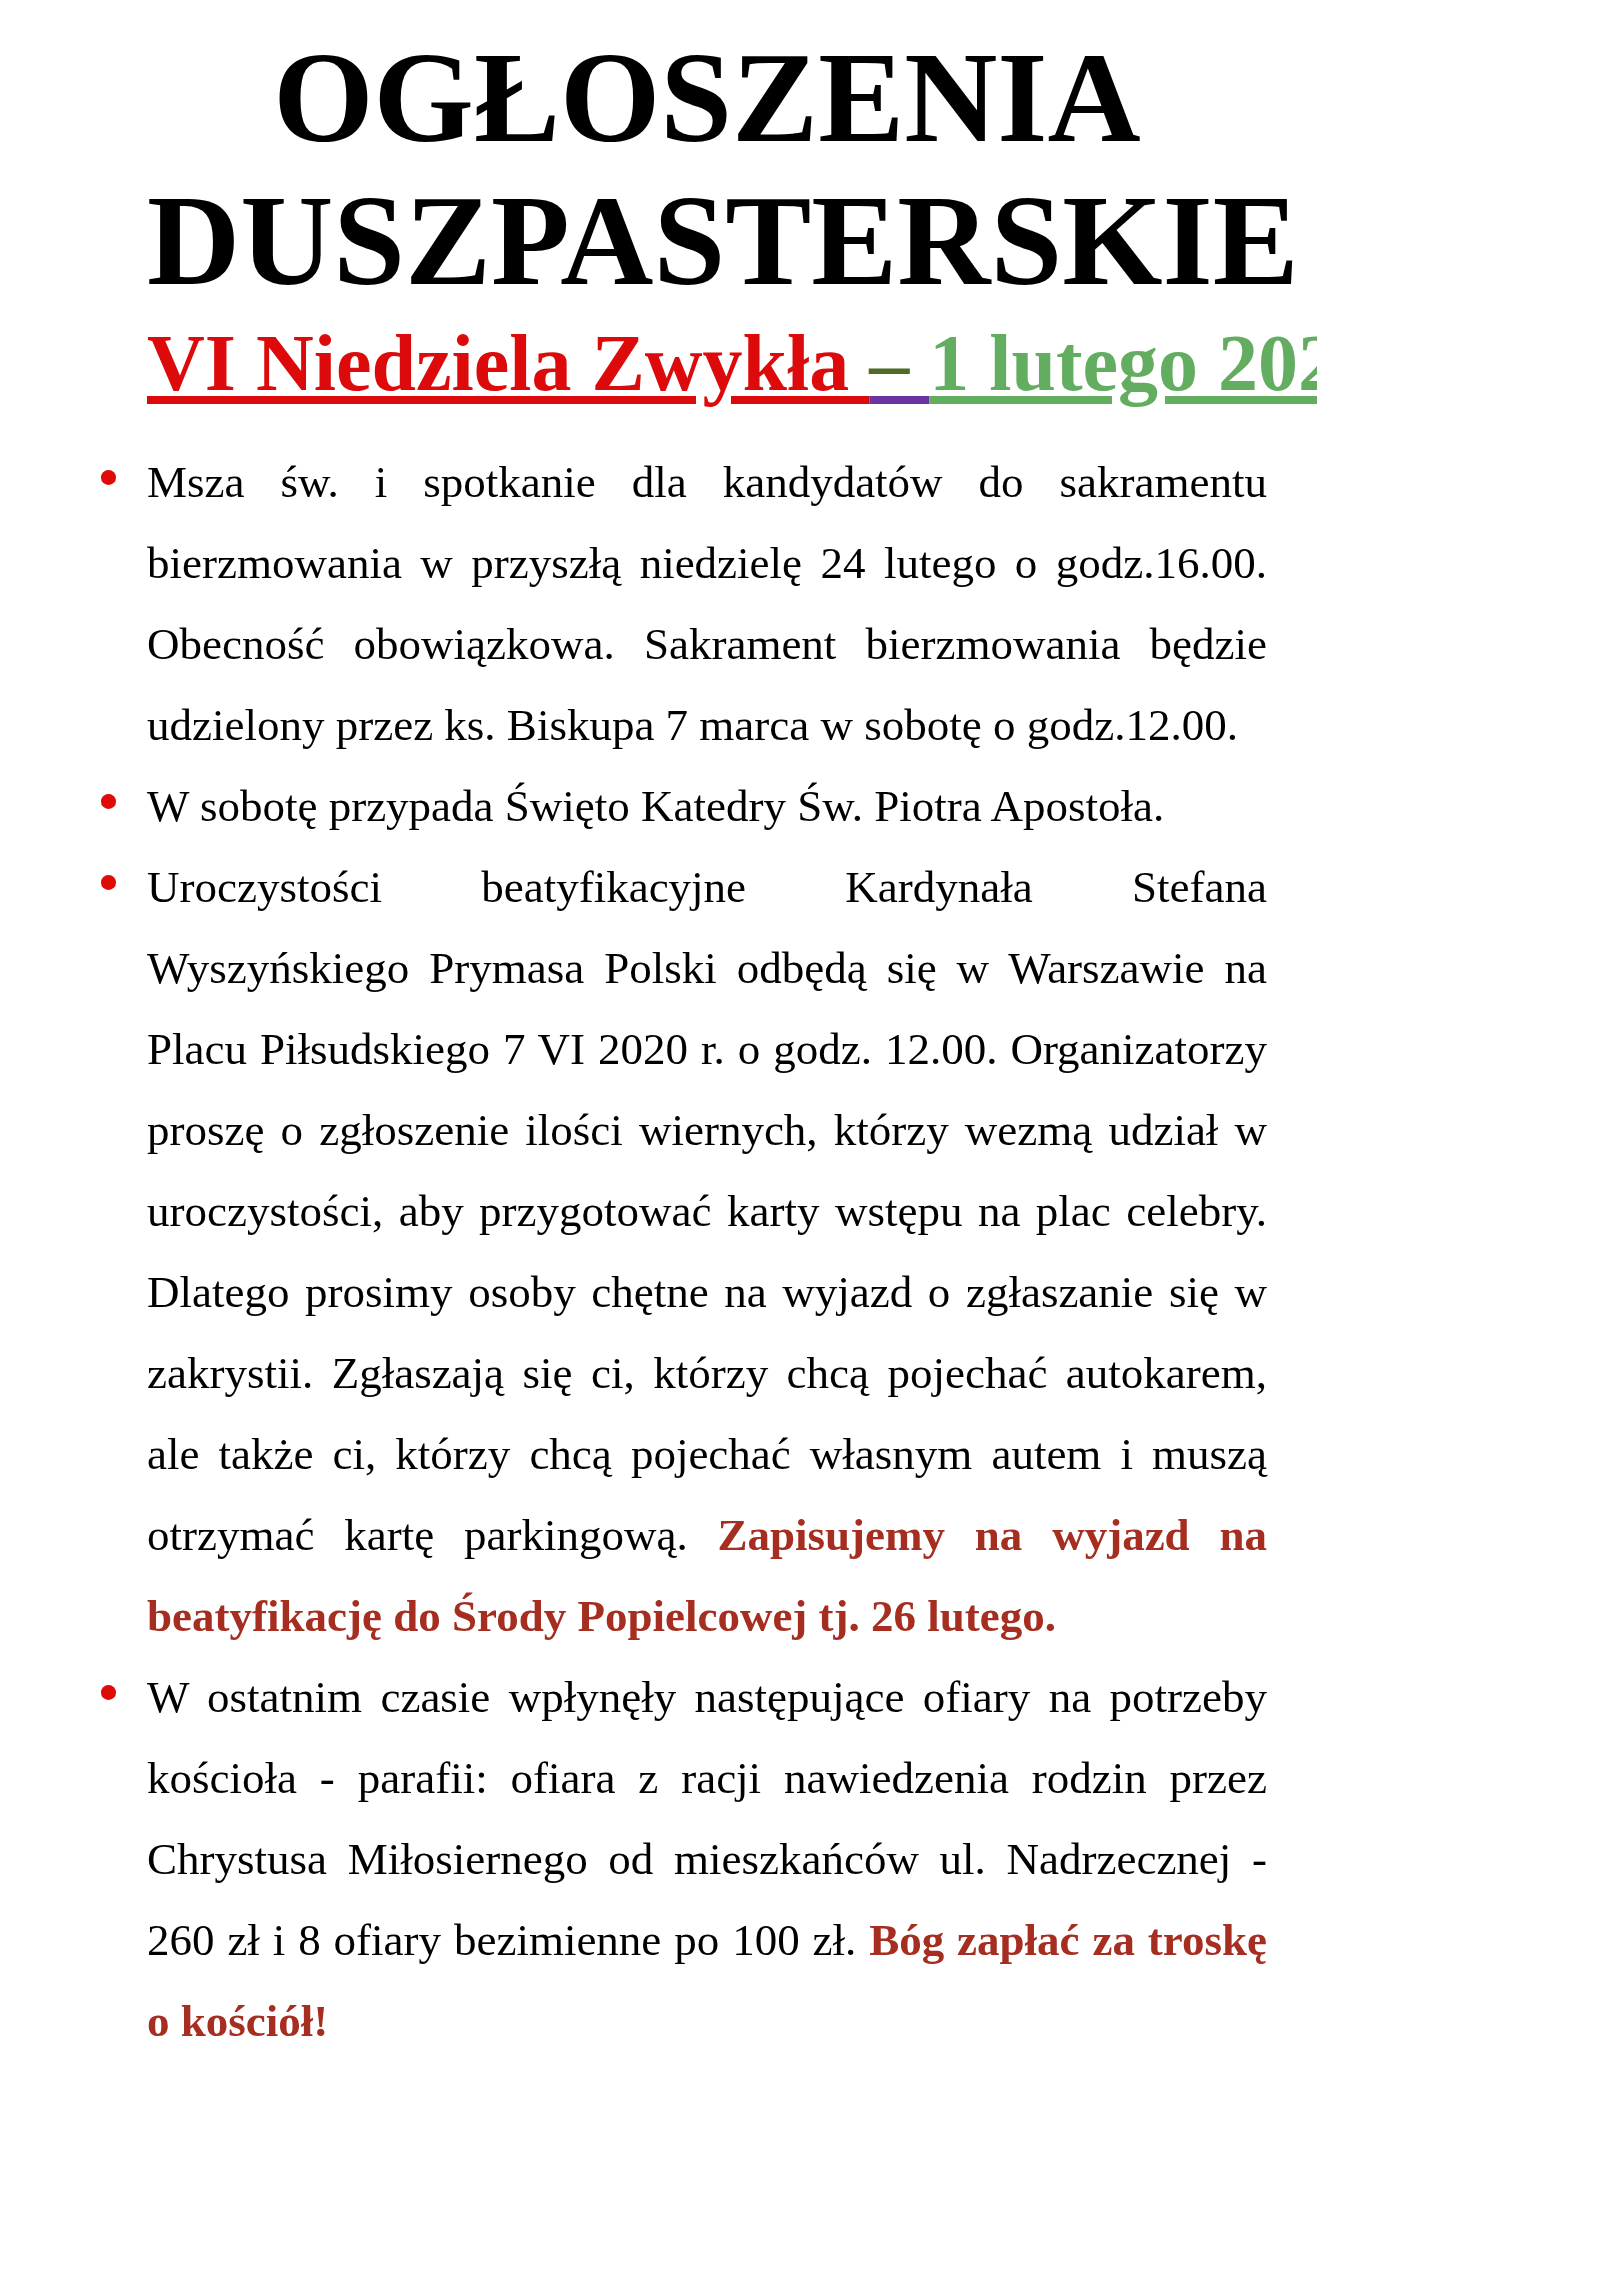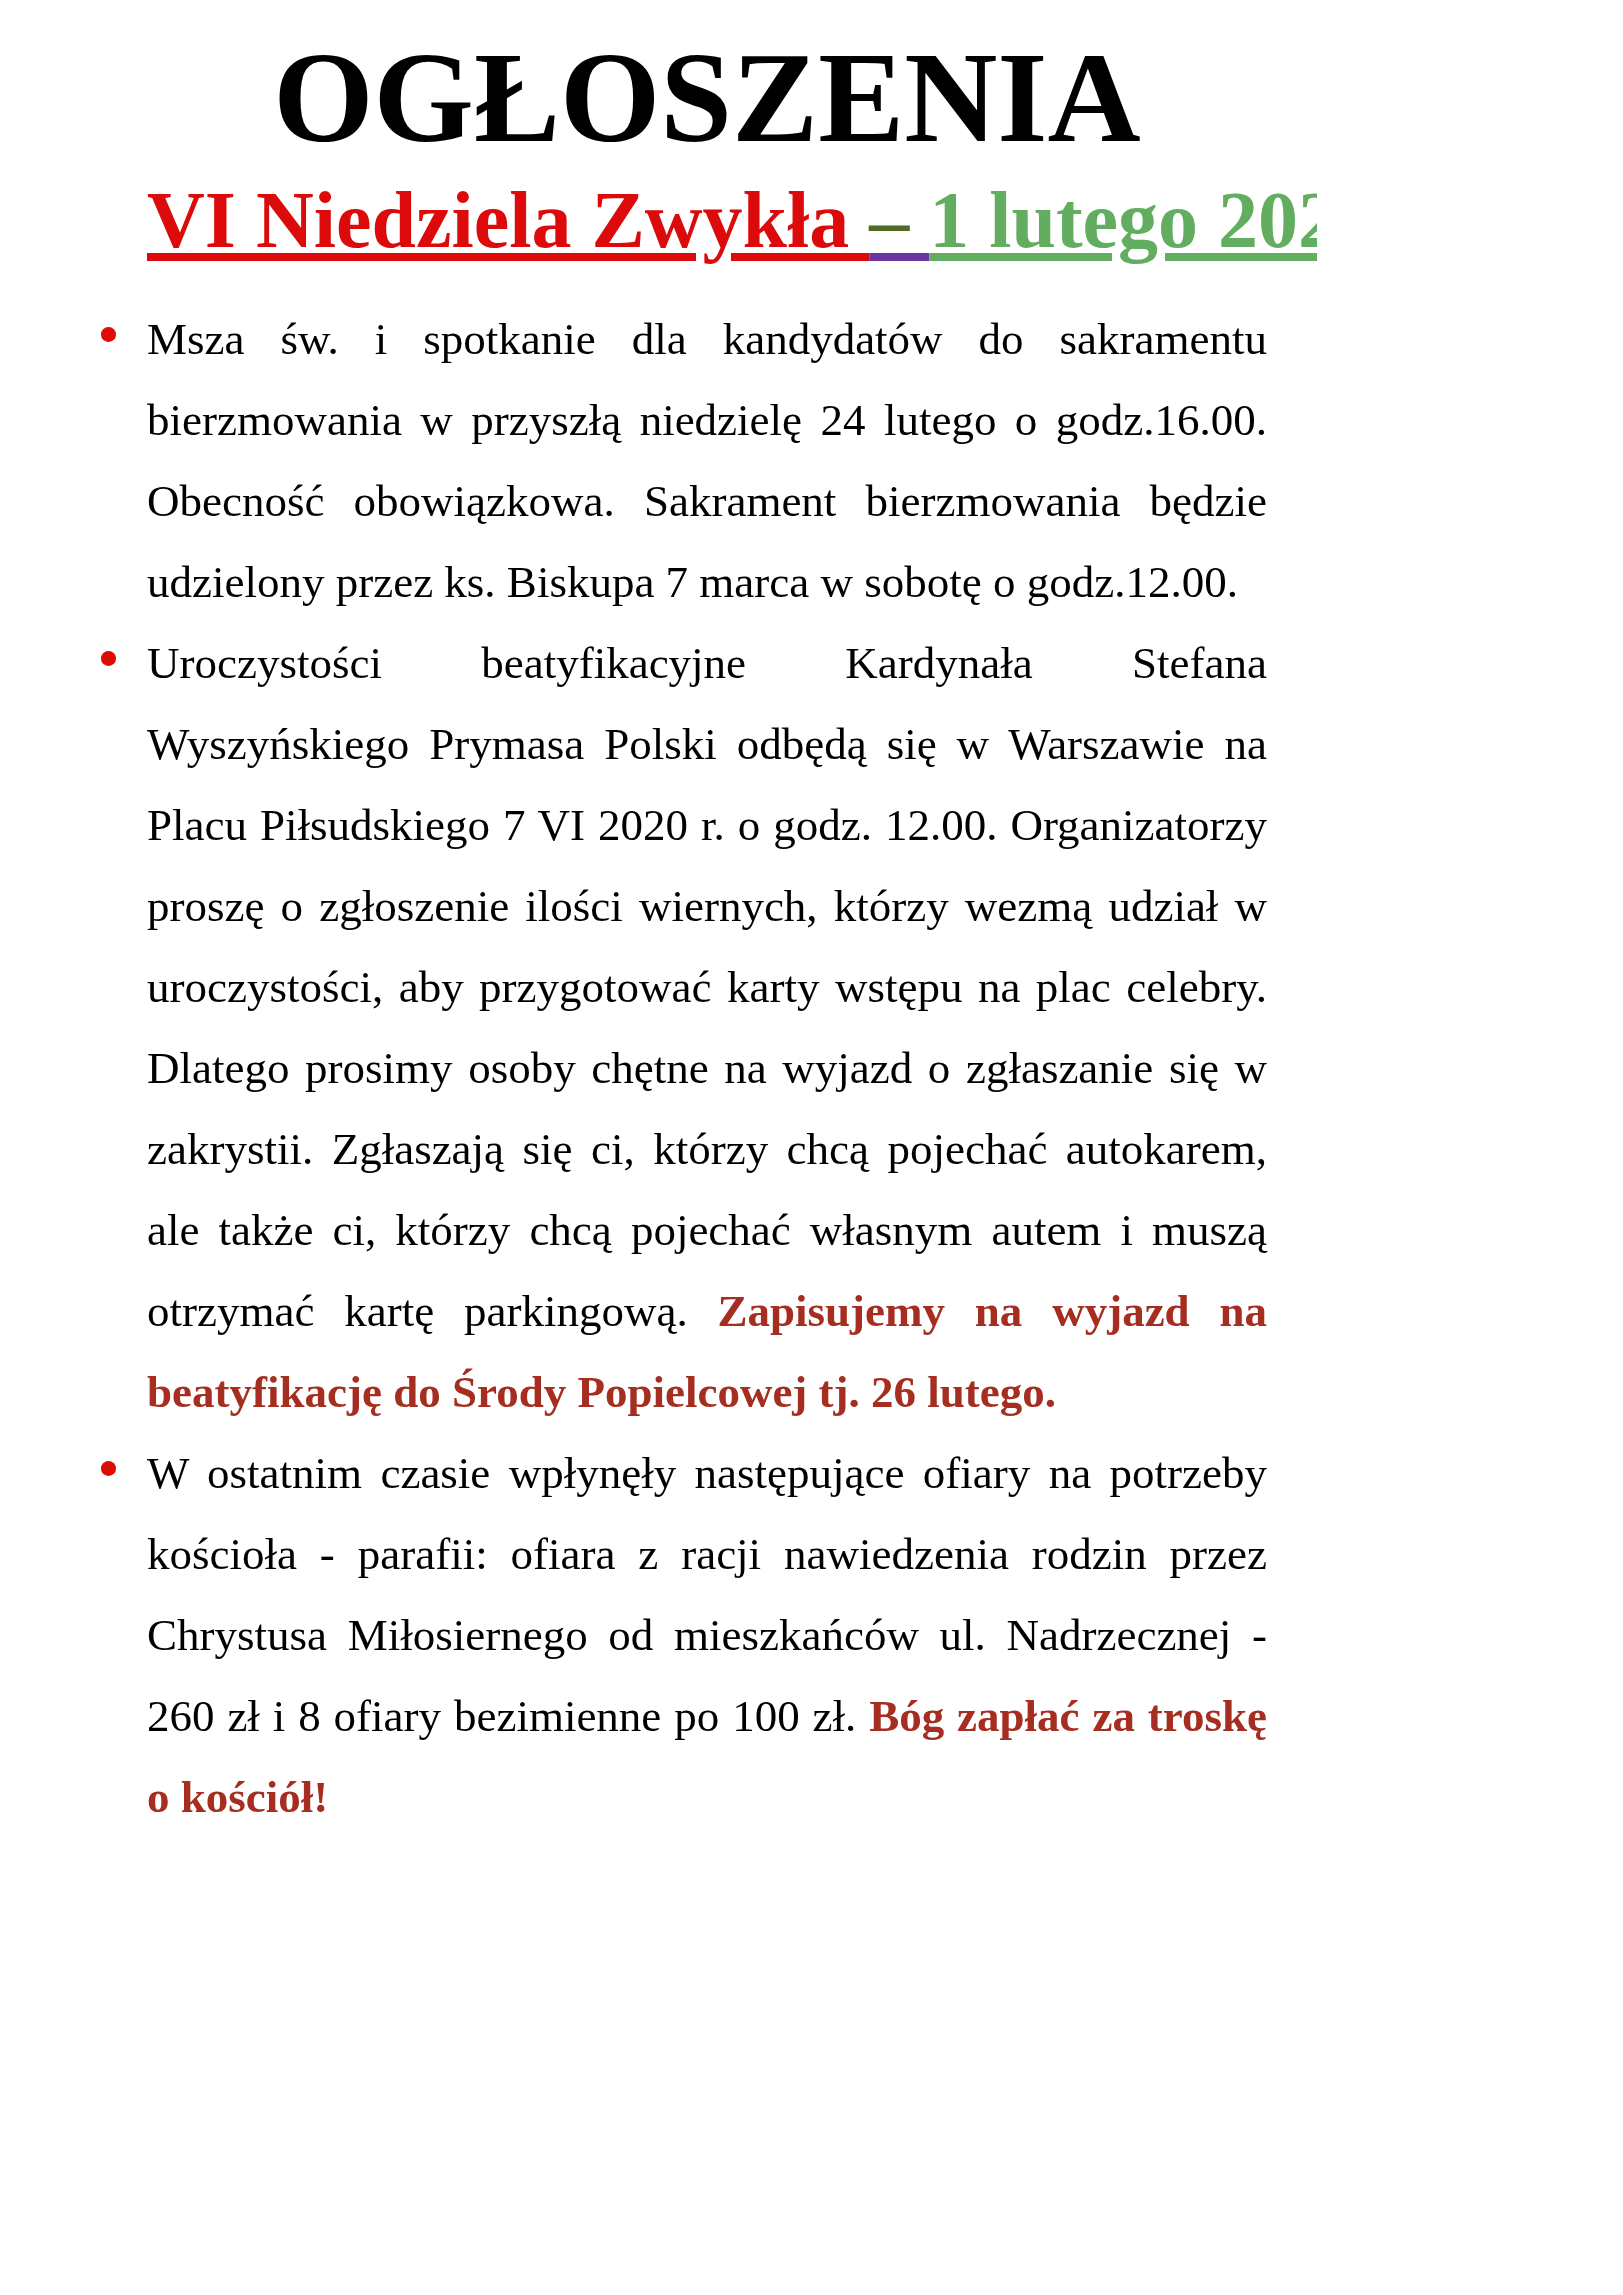--- a/index.html
+++ b/index.html
@@ -80,28 +80,30 @@
   .seg-normal { font-weight: normal; margin-top: 44px; }
   .seg-bold-dark-red { font-weight: bold; color: #A52E20; }
 </style>
 </head>
 <body>
 
 <div class="page">
 
   <div class="title-block">
     <div class="title-line">OGŁOSZENIA</div>
+    <div class="title-line">DUSZPASTERSKIE</div>
   </div>
 
   <div class="subtitle"><span class="occasion">VI Niedziela Zwykła </span><span class="separator">– </span><span class="date">1 lutego 2020 r.</span></div>
 
   <ul class="announcements">
 
     <li><span class="seg-bold">Msza św. i spotkanie dla kandydatów do sakramentu bierzmowania</span><span class="seg-normal"> w przyszłą niedzielę 24 lutego o godz.16.00. Obecność obowiązkowa. Sakrament bierzmowania będzie udzielony przez ks. Biskupa 7 marca w sobotę o godz.12.00.</span></li>
 
+    <li><span class="seg-normal">W sobotę przypada Święto Katedry Św. Piotra Apostoła.</span></li>
 
     <li><span class="seg-bold">Uroczystości beatyfikacyjne Kardynała Stefana Wyszyńskiego Prymasa Polski odbędą się w Warszawie na Placu Piłsudskiego 7 VI 2020 r. o godz. 12.00.</span><span class="seg-normal"> Organizatorzy proszę o zgłoszenie ilości wiernych, którzy wezmą udział w uroczystości, aby przygotować karty wstępu na plac celebry. </span><span class="seg-bold">Dlatego prosimy osoby chętne na wyjazd o zgłaszanie się w zakrystii. Zgłaszają się ci, którzy chcą pojechać autokarem, ale także ci, którzy chcą pojechać własnym autem i muszą otrzymać kartę parkingową. </span><span class="seg-bold-dark-red">Zapisujemy na wyjazd na beatyfikację do Środy Popielcowej tj. 26 lutego.</span></li>
 
 
     <li><span class="seg-bold">W ostatnim czasie wpłynęły następujące ofiary na potrzeby kościoła - parafii</span><span class="seg-normal">: ofiara z racji nawiedzenia rodzin przez Chrystusa Miłosiernego od mieszkańców ul. Nadrzecznej - 260 zł i 8 ofiary bezimienne po 100 zł. </span><span class="seg-bold-dark-red">Bóg zapłać za troskę o kościół!</span></li>
 
   </ul>
 
 </div>
 

